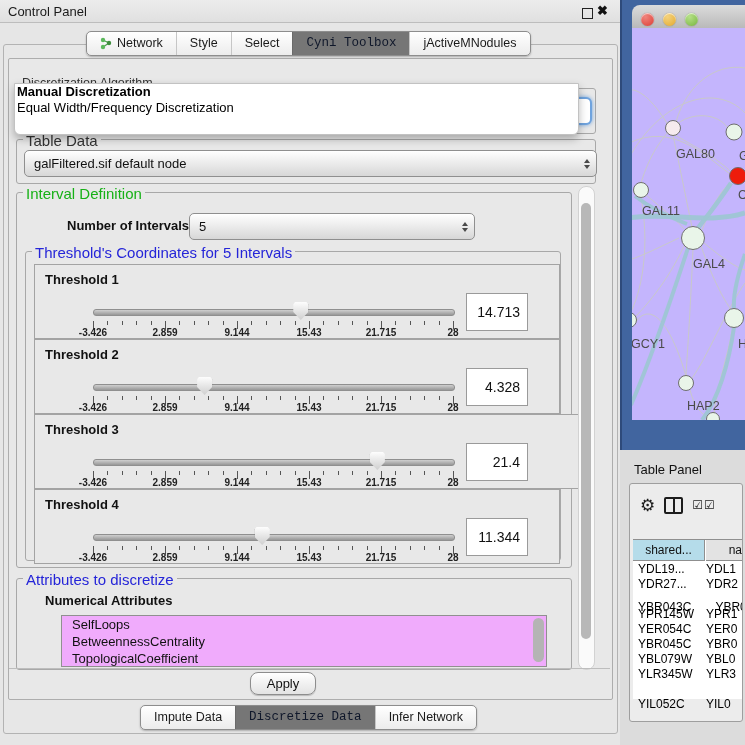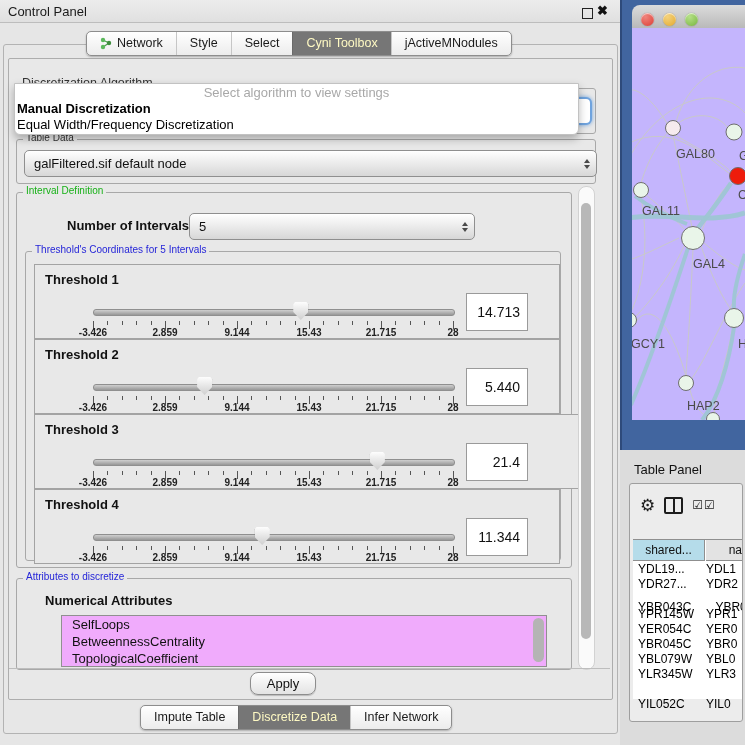--- a/index.html
+++ b/index.html
@@ -10,26 +10,26 @@
   #titlebar{left:0;top:0;width:620px;height:22px;background:linear-gradient(#ececec,#e0e0e0);border-bottom:1px solid #bdbdbd;}
   #titlebar .t{position:absolute;left:8px;top:4px;font-size:13px;color:#1a1a1a;}
   #float-btn{left:582px;top:8px;width:9px;height:9px;border:1.5px solid #222;background:transparent;}
   #close-btn{left:597px;top:3px;font-size:13px;font-weight:bold;color:#111;}
   #outer-border{left:3px;top:44px;width:613px;height:688px;border:1px solid #b3b3b3;border-radius:3px;background:#e7e7e7;}
   #inner-border{left:8px;top:58px;width:603px;height:640px;border:1px solid #adadad;border-radius:2px;background:#e8e8e8;}
   
   .seg-bar{display:flex;border:1px solid #8d8d8d;border-radius:5px;overflow:hidden;background:linear-gradient(#ffffff,#ececec);box-shadow:0 1px 2px rgba(0,0,0,.25);}
   .seg{padding:1px 13px;font-size:12.5px;line-height:21px;color:#1a1a1a;white-space:nowrap;border-left:1px solid #c6c6c6;display:flex;align-items:center;gap:5px;}
   .seg:first-child{border-left:none;}
-  .seg.sel{background:#767676;color:#fef9c3;border-left:1px solid #6a6a6a;}
+  .seg.sel{background:#767676;color:#0f172a;border-left:1px solid #6a6a6a;font-family:Liberation Mono, monospace;}
   #top-tabs{left:86px;top:31px;height:23px;}
   #bottom-tabs{left:140px;top:705px;height:23px;}
   
   .grp{position:absolute;border:1px solid #a8a8a8;border-radius:3px;}
-  .legend{position:absolute;top:-8px;left:6px;background:#e8e8e8;padding:0 3px;font-size:10px;white-space:nowrap;}
+  .legend{position:absolute;top:-8px;left:6px;background:#e8e8e8;padding:0 3px;font-size:15px;white-space:nowrap;}
   .lg-green{color:#17b117;}
   .lg-blue{color:#2525d8;}
   .lg-dark{color:#333;}
   
   .combo{position:absolute;border:1px solid #8f8f8f;border-radius:5px;background:linear-gradient(#ffffff,#d7d7d7);font-size:13px;color:#111;display:flex;align-items:center;padding-left:9px;box-shadow:inset 0 1px 0 #fff;}
   .stepper{position:absolute;right:6px;top:50%;transform:translateY(-50%);display:flex;flex-direction:column;gap:2px;}
   .stepper .up{width:0;height:0;border-left:3.5px solid transparent;border-right:3.5px solid transparent;border-bottom:4.5px solid #4a4a4a;}
   .stepper .dn{width:0;height:0;border-left:3.5px solid transparent;border-right:3.5px solid transparent;border-top:4.5px solid #4a4a4a;}
   
   #algo-popup{left:14px;top:83px;width:563px;height:50px;background:#fff;border:1px solid #c2c2c2;border-radius:0 0 6px 6px;box-shadow:0 4px 9px rgba(0,0,0,.28);z-index:20;}
@@ -119,21 +119,20 @@
       <div class="seg">
         <span>jActiveMNodules</span>
       </div>
     </div>
 
   <div class="grp" id="algo-grp" style="left:16px;top:88px;width:578px;height:44px;"></div>
   <div id="algo-title-sliver" class="abs">Discretization Algorithm</div>
   <div id="focus-combo" class="abs"></div>
 
   <div id="algo-popup" class="abs">
-    <div class="hint">Select algorithm to view settings</div>
     <div id="popup-items">
         <div class="item b">Manual Discretization</div>
         <div class="item">Equal Width/Frequency Discretization</div>
       </div>
   </div>
 
   <div class="grp" style="left:16px;top:139px;width:578px;height:43px;">
     <span class="legend lg-dark">Table Data</span>
     <div class="combo" style="left:7px;top:10px;width:562px;height:25px;">
       <span>galFiltered.sif default node</span>
@@ -225,21 +224,21 @@
             <div class="tick minor" style="left: 389.2px;"></div>
             <div class="tick minor" style="left: 403.6px;"></div>
             <div class="tick major" style="left: 418px;"></div>
             <div class="tick-lab" style="left: 58px;">-3.426</div>
             <div class="tick-lab" style="left: 130px;">2.859</div>
             <div class="tick-lab" style="left: 202px;">9.144</div>
             <div class="tick-lab" style="left: 274px;">15.43</div>
             <div class="tick-lab" style="left: 346px;">21.715</div>
             <div class="tick-lab" style="left: 418px;">28</div>
             <div class="thumb" style="left: 162.099px;"></div>
-            <div class="valbox">5.440</div>
+            <div class="valbox">4.328</div>
           </div>
           <div class="thr-row" style="top: 162px; padding-left: 28px;">
             <div class="thr-label">Threshold 3</div>
             <div class="track"></div>
             <div class="tick major" style="left: 58px;"></div>
             <div class="tick minor" style="left: 72.4px;"></div>
             <div class="tick minor" style="left: 86.8px;"></div>
             <div class="tick minor" style="left: 101.2px;"></div>
             <div class="tick minor" style="left: 115.6px;"></div>
             <div class="tick major" style="left: 130px;"></div>
@@ -329,21 +328,21 @@
 
   <div class="vtrack">
       <div class="vthumb"></div>
     </div>
 
   <div class="hline" style="left:9px;top:668px;width:601px;"></div>
   <div id="apply-btn" class="abs">Apply</div>
 
   <div id="bottom-tabs" class="abs seg-bar">
       <div class="seg">
-        <span>Impute Table</span>
+        <span>Impute Data</span>
       </div>
       <div class="seg sel">
         <span>Discretize Data</span>
       </div>
       <div class="seg">
         <span>Infer Network</span>
       </div>
     </div>
 
   <div id="right-blue" class="abs"></div>

